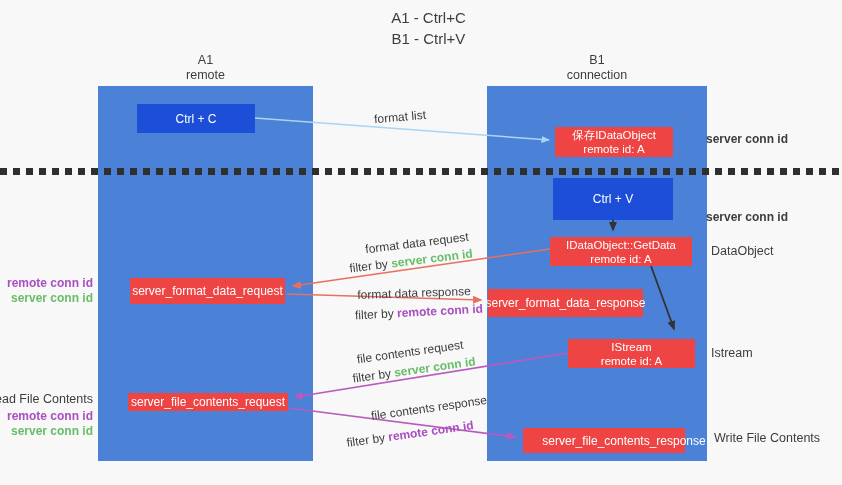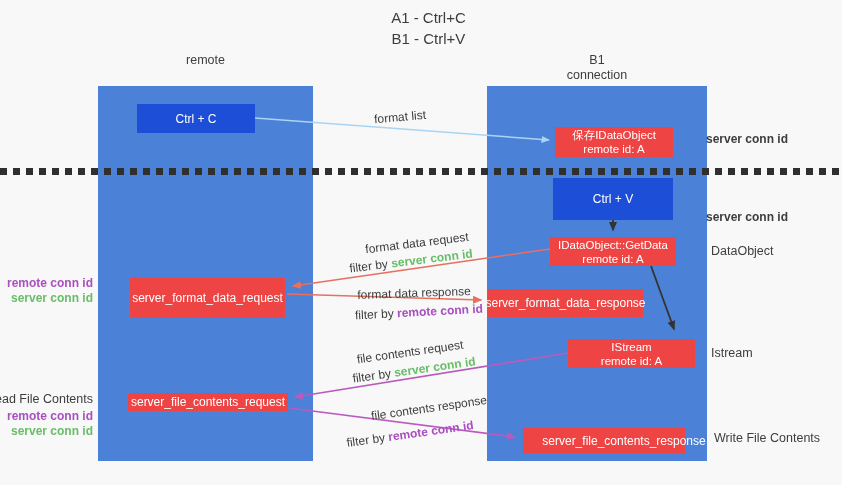--- a/index.html
+++ b/index.html
@@ -43,20 +43,21 @@
 <body>
 
 <div id="stage">
 
   <div id="title" class="abs">
     <div>A1 - Ctrl+C</div>
     <div>B1 - Ctrl+V</div>
   </div>
 
   <div class="abs col-header" style="left:98px; top:53px; width:215px;">
+    <div>A1</div>
     <div>remote</div>
   </div>
   <div class="abs col-header" style="left:487px; top:53px; width:220px;">
     <div>B1</div>
     <div>connection</div>
   </div>
 
   <div class="abs column" style="left:98px; top:86px; width:215px; height:375px;"></div>
   <div class="abs column" style="left:487px; top:86px; width:220px; height:375px;"></div>
 
@@ -92,26 +93,26 @@
 
   <div class="abs node node-orange" style="left:555px; top:127px; width:118px; height:30px;">
     <div>保存IDataObject</div>
     <div>remote id: A</div>
   </div>
 
   <div class="abs node node-green" style="left:553px; top:178px; width:120px; height:42px;">
     <div>Ctrl + V</div>
   </div>
 
-  <div class="abs node node-orange" style="left:550px; top:237px; width:126px; height:29px;">
+  <div class="abs node node-orange" style="left:550px; top:237px; width:142px; height:29px;">
     <div>IDataObject::GetData</div>
     <div>remote id: A</div>
   </div>
 
-  <div class="abs node node-orange" style="left:130px; top:278px; width:155px; height:40px; font-size:12px;">
+  <div class="abs node node-orange" style="left:130px; top:278px; width:155px; height:26px; font-size:12px;">
     <div>server_format_data_request</div>
   </div>
 
   <div class="abs node node-orange" style="left:488px; top:289px; width:155px; height:28px; font-size:12px;">
     <div>server_format_data_response</div>
   </div>
 
   <div class="abs node node-orange" style="left:568px; top:339px; width:127px; height:29px;">
     <div>IStream</div>
     <div>remote id: A</div>

